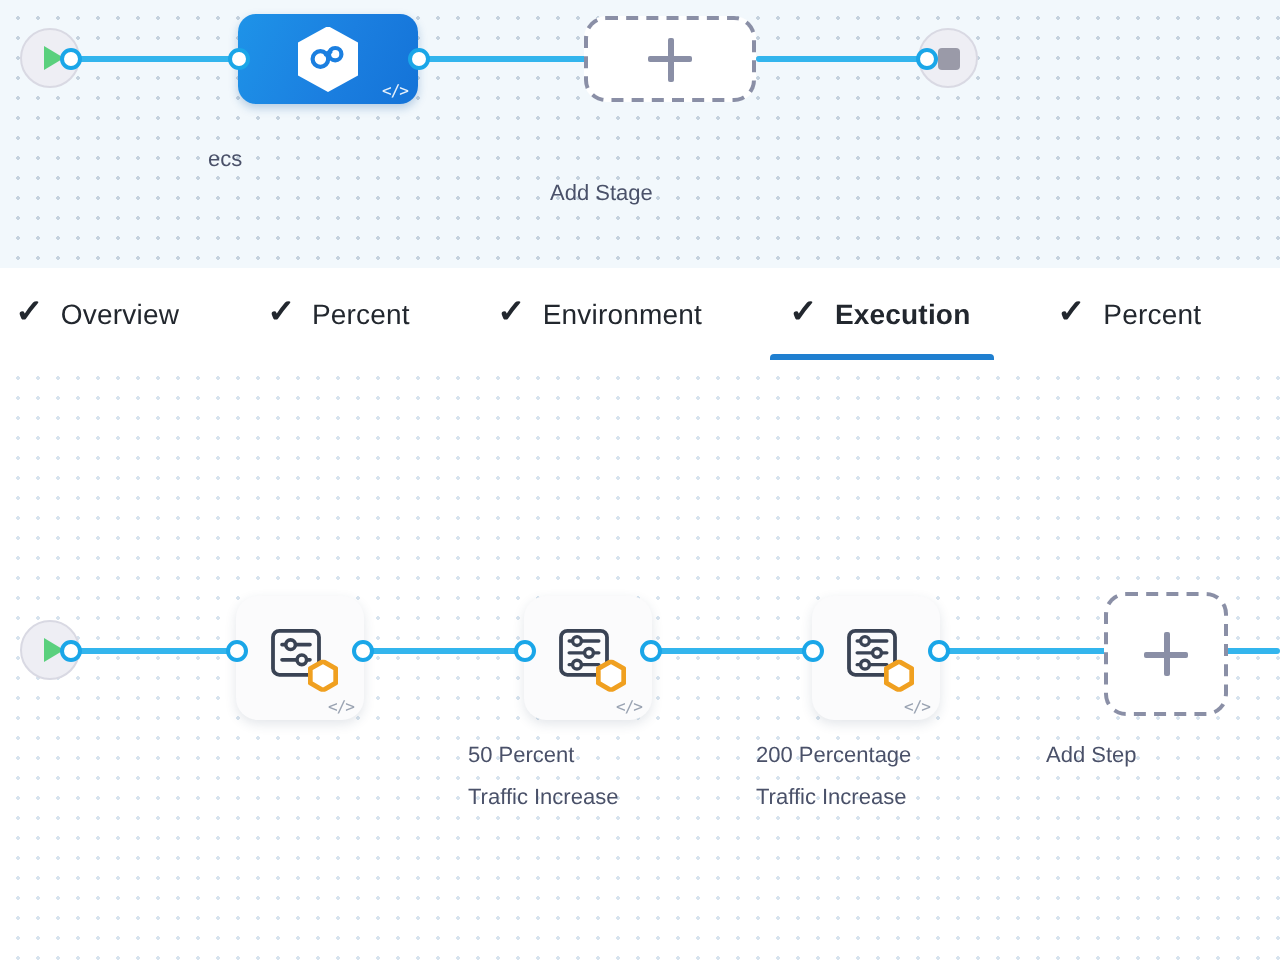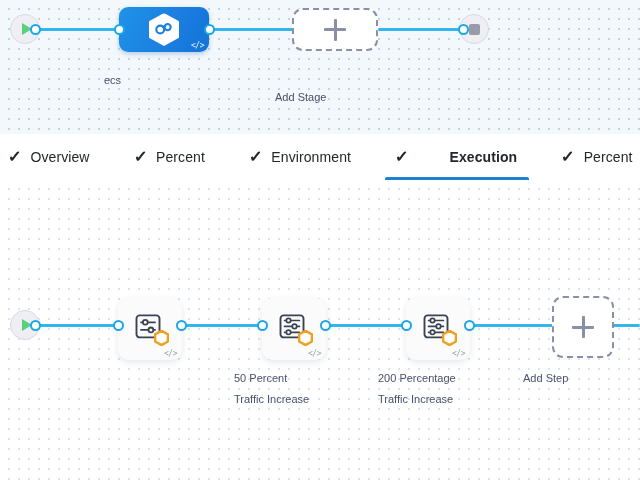--- a/index.html
+++ b/index.html
@@ -83,21 +83,20 @@
     display: inline-block;
     transform: scaleX(1.05);
   }
   .tab .tab-label {
     font-size: 14px;
     color: #22272e;
     letter-spacing: 0.1px;
   }
   .tab.active .tab-label {
     font-weight: 700;
-    margin-left: 32px;
   }
   .tab.active::after {
     content: "";
     position: absolute;
     left: -10px;
     right: -12px;
     bottom: 0;
     height: 3px;
     background: #1f7fd0;
     border-radius: 2px 2px 0 0;

